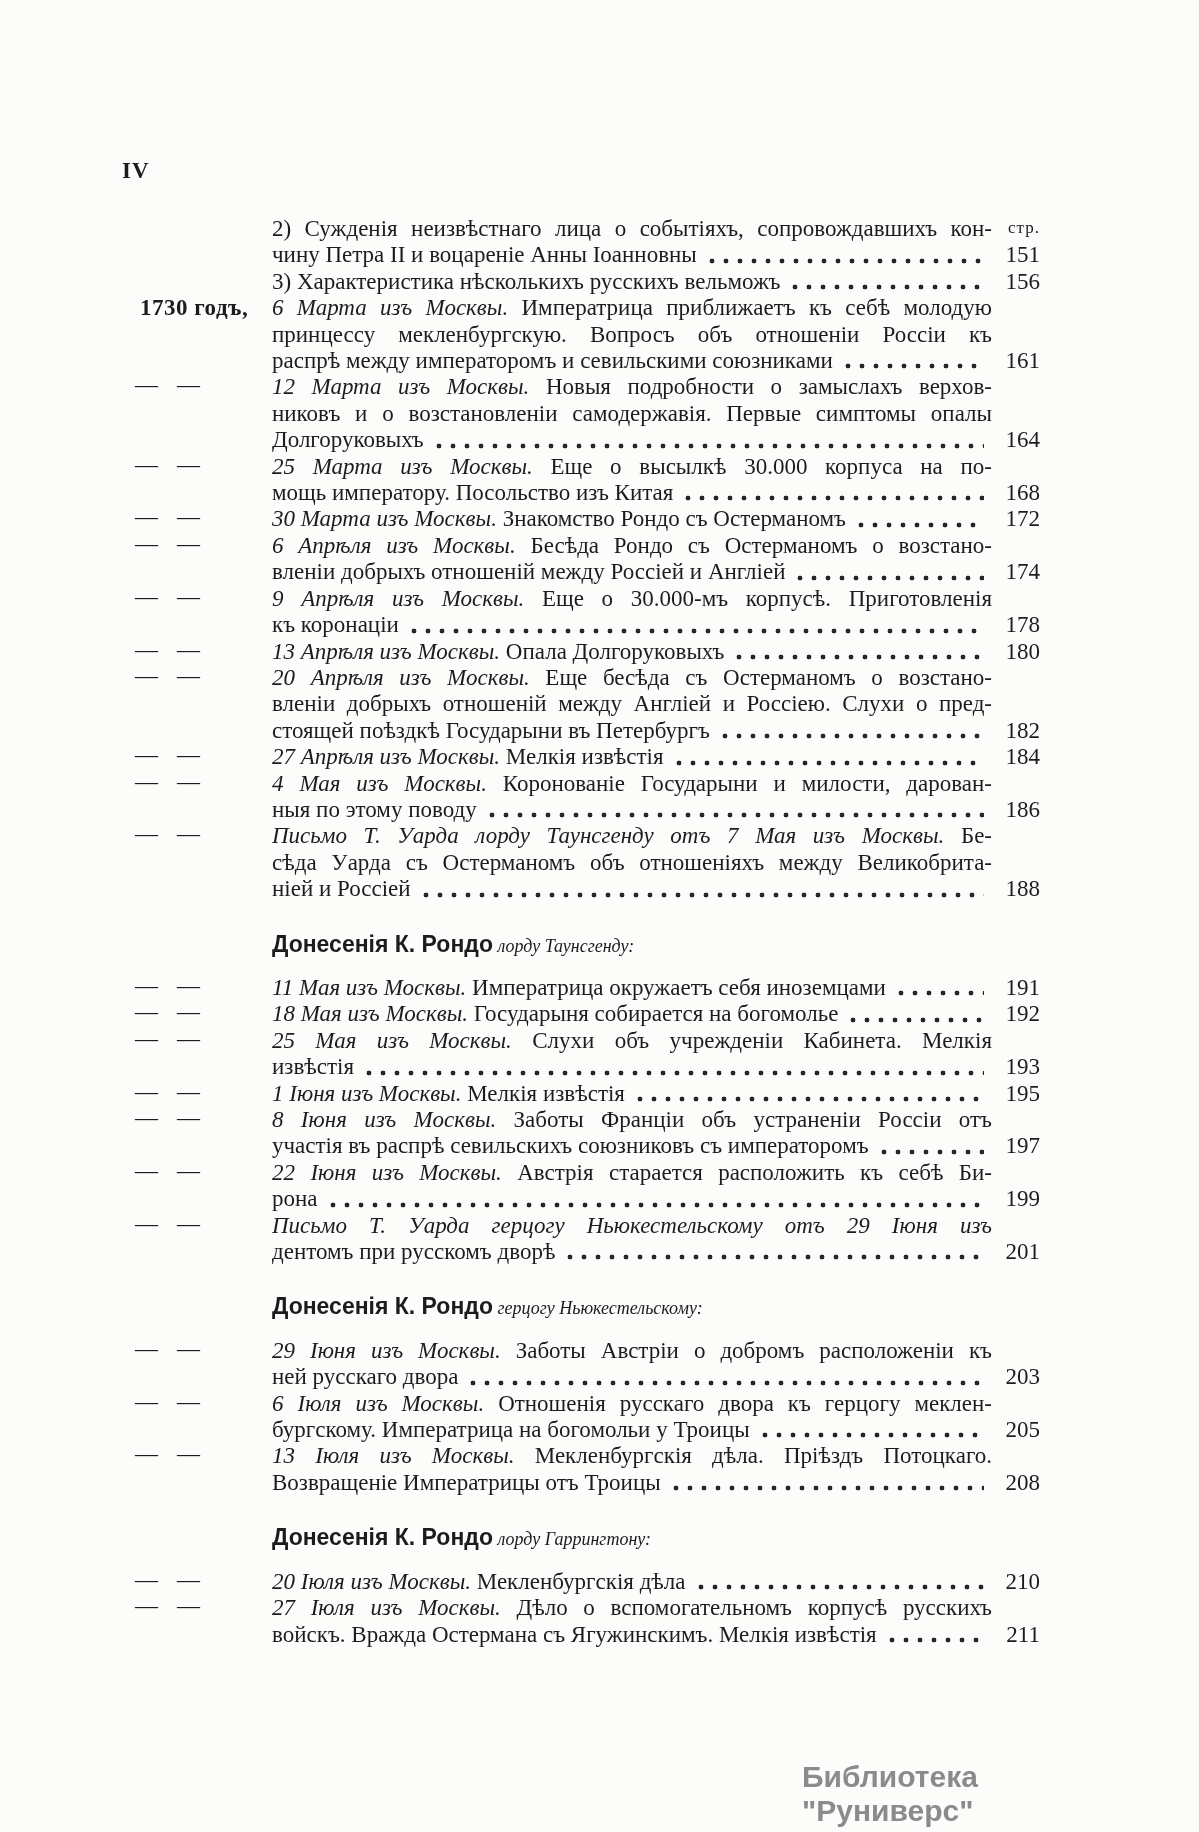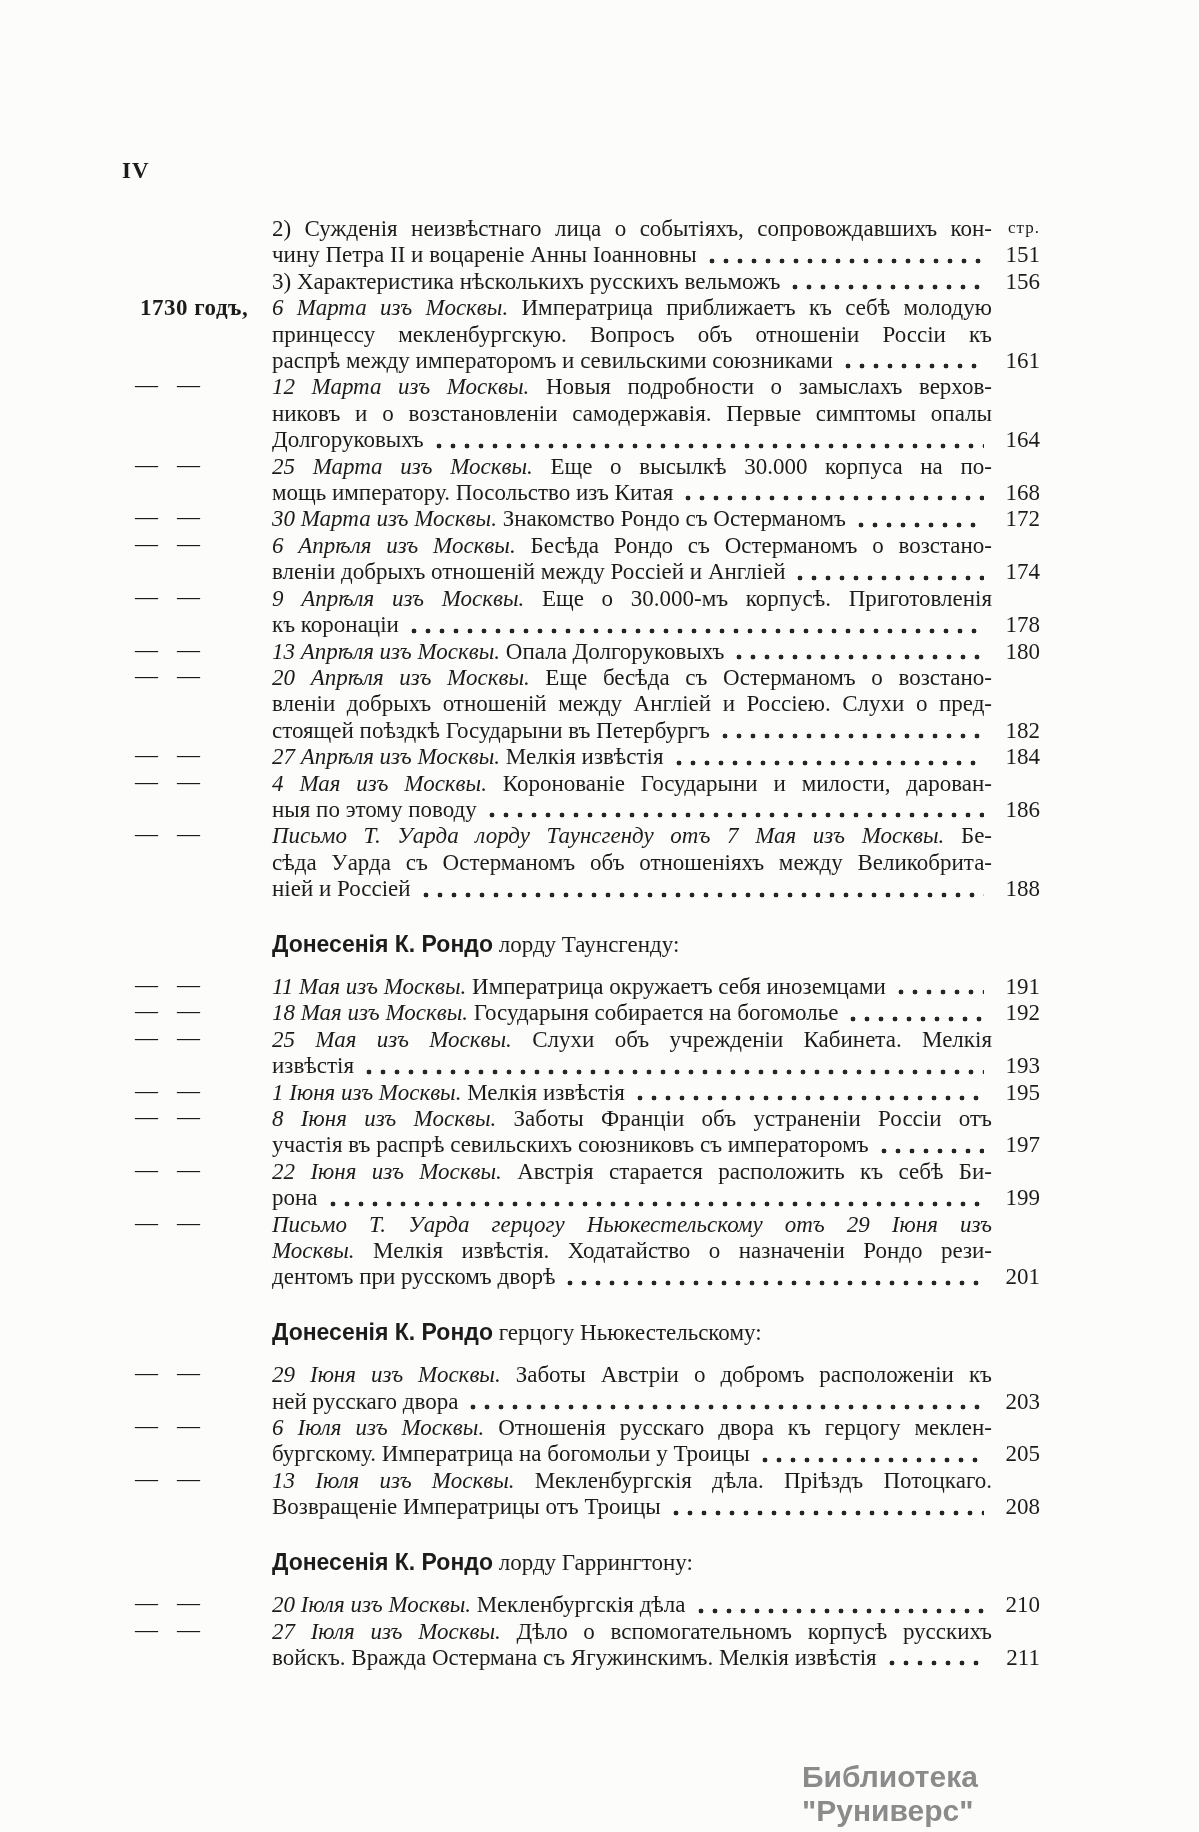--- a/index.html
+++ b/index.html
@@ -38,21 +38,21 @@
     flex:1 1 auto;min-width:12px;height:6px;
     align-self:flex-end;margin:0 8px 5px 8px;
     background-image:radial-gradient(circle, #262626 2.1px, rgba(0,0,0,0) 2.7px);
     background-size:14px 6px;
     background-repeat:repeat-x;
     background-position:0 bottom;
   }
   .page-number{flex:0 0 48px;text-align:right;}
   .section-heading{margin:28px 0 16px 0;}
   .heading-bold{font-family:"Liberation Sans", sans-serif;font-weight:700;font-size:23px;}
-  .heading-rest{font-size:23px;}
+  .heading-rest{font-size:18px;font-style:italic;}
   .date-italic{font-style:italic;}
   .watermark{
     position:absolute;left:802px;top:1760px;
     font-family:"Liberation Sans", sans-serif;
     font-weight:700;font-size:30px;color:#8b8b8b;
   }
 </style>
 </head>
 <body>
 
@@ -240,21 +240,20 @@
         <div class="toc-line dotted">
           <span class="line-text">рона</span>
           <span class="leader"></span>
           <span class="page-number">199</span>
         </div>
       </div>
       <div class="toc-entry">
         <span class="dash d1">—</span>
         <span class="dash d2">—</span>
         <div class="toc-line just"><span class="line-text"><i class="date-italic">Письмо Т. Уарда герцогу Ньюкестельскому отъ 29 Іюня изъ</i></span></div>
-        <div class="toc-line just"><span class="line-text"><i class="date-italic">Москвы.</i> Мелкія извѣстія. Ходатайство о назначеніи Рондо рези-</span></div>
         <div class="toc-line dotted">
           <span class="line-text">дентомъ при русскомъ дворѣ</span>
           <span class="leader"></span>
           <span class="page-number">201</span>
         </div>
       </div>
       <div class="section-heading"><span class="heading-bold">Донесенія К. Рондо</span><span class="heading-rest"> герцогу Ньюкестельскому:</span></div>
       <div class="toc-entry">
         <span class="dash d1">—</span>
         <span class="dash d2">—</span>

